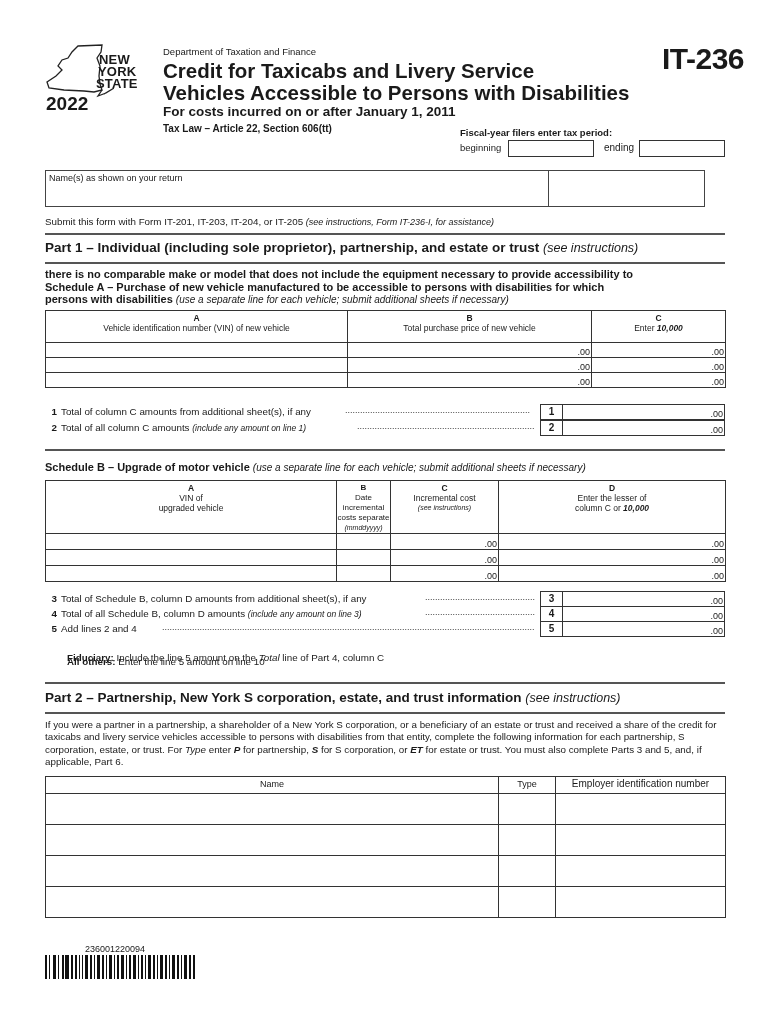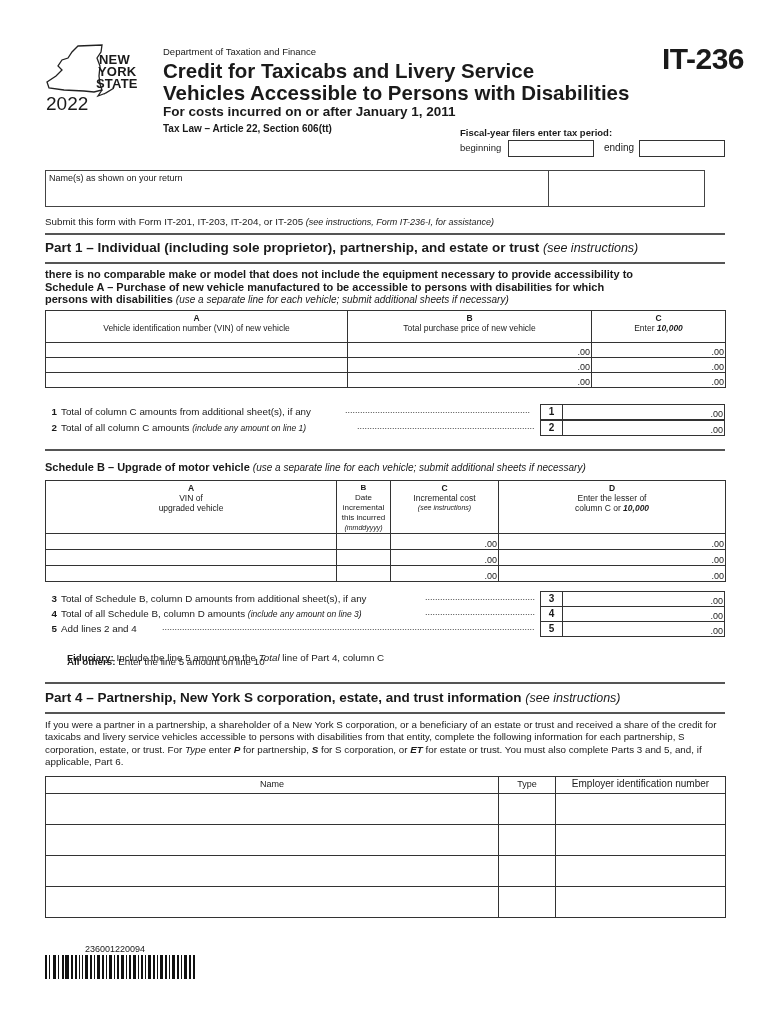--- a/index.html
+++ b/index.html
@@ -5,21 +5,21 @@
   * { box-sizing: border-box; margin: 0; padding: 0; }
   html, body { width: 770px; height: 1024px; background: #fff; overflow: hidden; }
   body { position: relative; font-family: "Liberation Sans", sans-serif; color: #1a1a1a; }
   .abs { position: absolute; }
   .i { font-style: italic; font-weight: normal; }
 
   
   #logo { left: 44px; top: 44px; width: 105px; height: 70px; }
   #logo svg { position: absolute; left: 0; top: 0; }
   .logo-word { position: absolute; font-weight: bold; font-size: 13px; line-height: 12px; letter-spacing: 0.2px; }
-  .logo-year { position: absolute; font-weight: normal; font-size: 19px; left: 2px; top: 49px; }
+  .logo-year { position: absolute; font-weight: bold; font-size: 19px; left: 2px; top: 49px; }
   #dept { left: 163px; top: 46px; font-size: 9.5px; }
   #title1 { left: 163px; top: 60px; font-size: 20.5px; font-weight: bold; line-height: 22px; }
   #title2 { left: 163px; top: 82px; font-size: 20.5px; font-weight: bold; line-height: 22px; }
   #subtitle { left: 163px; top: 104px; font-size: 13.5px; font-weight: bold; }
   #taxlaw { left: 163px; top: 123px; font-size: 10px; font-weight: bold; }
   #formno { left: 638px; top: 42px; font-size: 30px; font-weight: bold; letter-spacing: -0.5px; margin-left: 24px; }
   #fiscal-label { left: 460px; top: 127px; font-size: 9.5px; font-weight: bold; }
   #beg-label { left: 460px; top: 142px; font-size: 9.5px; }
   #beg-box { left: 508px; top: 140px; width: 86px; height: 17px; border: 1px solid #333; }
   #end-label { left: 604px; top: 142px; font-size: 10px; }
@@ -174,21 +174,21 @@
   <tbody>
       <tr style="height:48px;">
     <td class="hdr">
           <span class="colletter">A</span>
           <div>VIN of</div>
           <div>upgraded vehicle</div>
         </td>
     <td class="hdr" style="font-size:8px;padding:2px 0 0 0;">
           <span class="colletter">B</span>
           <div>Date incremental</div>
-          <div>this incurred</div>
+          <div>costs separate</div>
           <div class="i" style="font-size:7px;">(mmddyyyy)</div>
         </td>
     <td class="hdr">
           <span class="colletter">C</span>
           <div>Incremental cost</div>
           <div class="i" style="font-size:7px;">(see instructions)</div>
         </td>
     <td class="hdr">
           <span class="colletter">D</span>
           <div>Enter the lesser of</div>
@@ -246,21 +246,21 @@
 <div class="abs" style="left:67px;top:652px;font-size:9.8px;">
   <b>Fiduciary:</b><span> Include the line 5 amount on the </span><i>Total</i><span> line of Part 4, column C</span>
 </div>
 <div class="abs" style="left:67px;top:656px;font-size:9.8px;">
   <b>All others:</b><span> Enter the line 5 amount on line 10</span>
 </div>
 
 <div class="rule-thick" style="top:682px;"></div>
 
 <div class="abs part-h" style="left:45px;top:690px;">
-  <span>Part 4 – Partnership, New York S corporation, estate, and trust information </span><span class="i">(see instructions)</span>
+  <span>Part 2 – Partnership, New York S corporation, estate, and trust information </span><span class="i">(see instructions)</span>
 </div>
 <div class="rule-thick" style="top:712px;"></div>
 
 <div class="abs para" style="left:45px;top:719px;width:685px;">
   <span>If you were a partner in a partnership, a shareholder of a New York S corporation, or a beneficiary of an estate or trust and received a share of the credit for taxicabs and livery service vehicles accessible to persons with disabilities from that entity, complete the following information for each partnership, S corporation, estate, or trust. For </span><i>Type</i><span> enter </span><b><i>P</i></b><span> for partnership, </span><b><i>S</i></b><span> for S corporation, or </span><b><i>ET</i></b><span> for estate or trust. You must also complete Parts 3 and 5, and, if applicable, Part 6.</span>
 </div>
 
 <table class="frm" style="left:45px;top:776px;width:680px;">
   <colgroup>
       <col style="width:453px">

